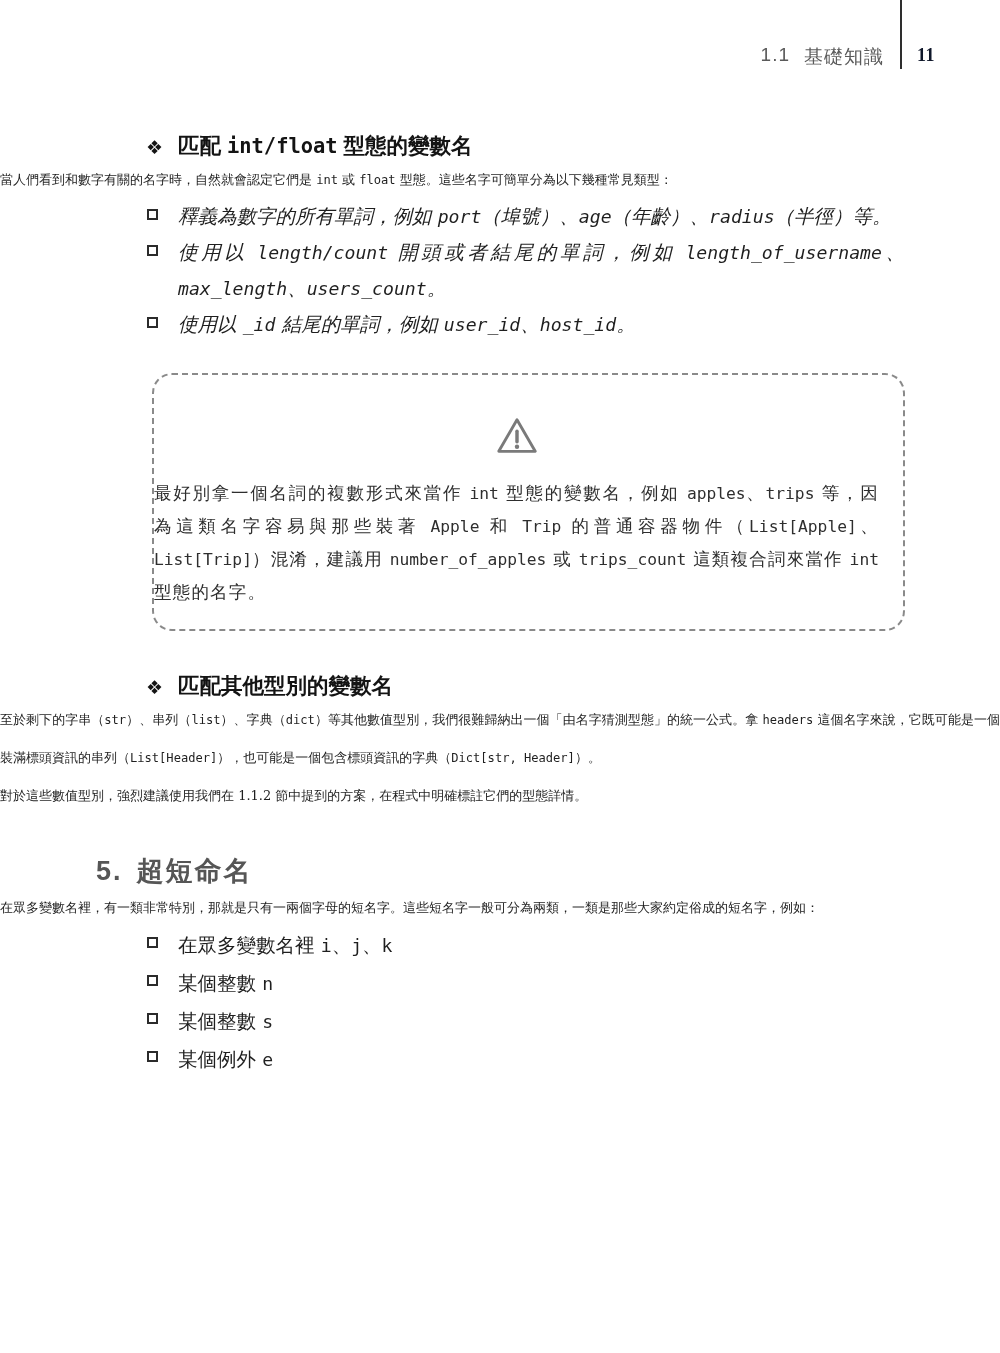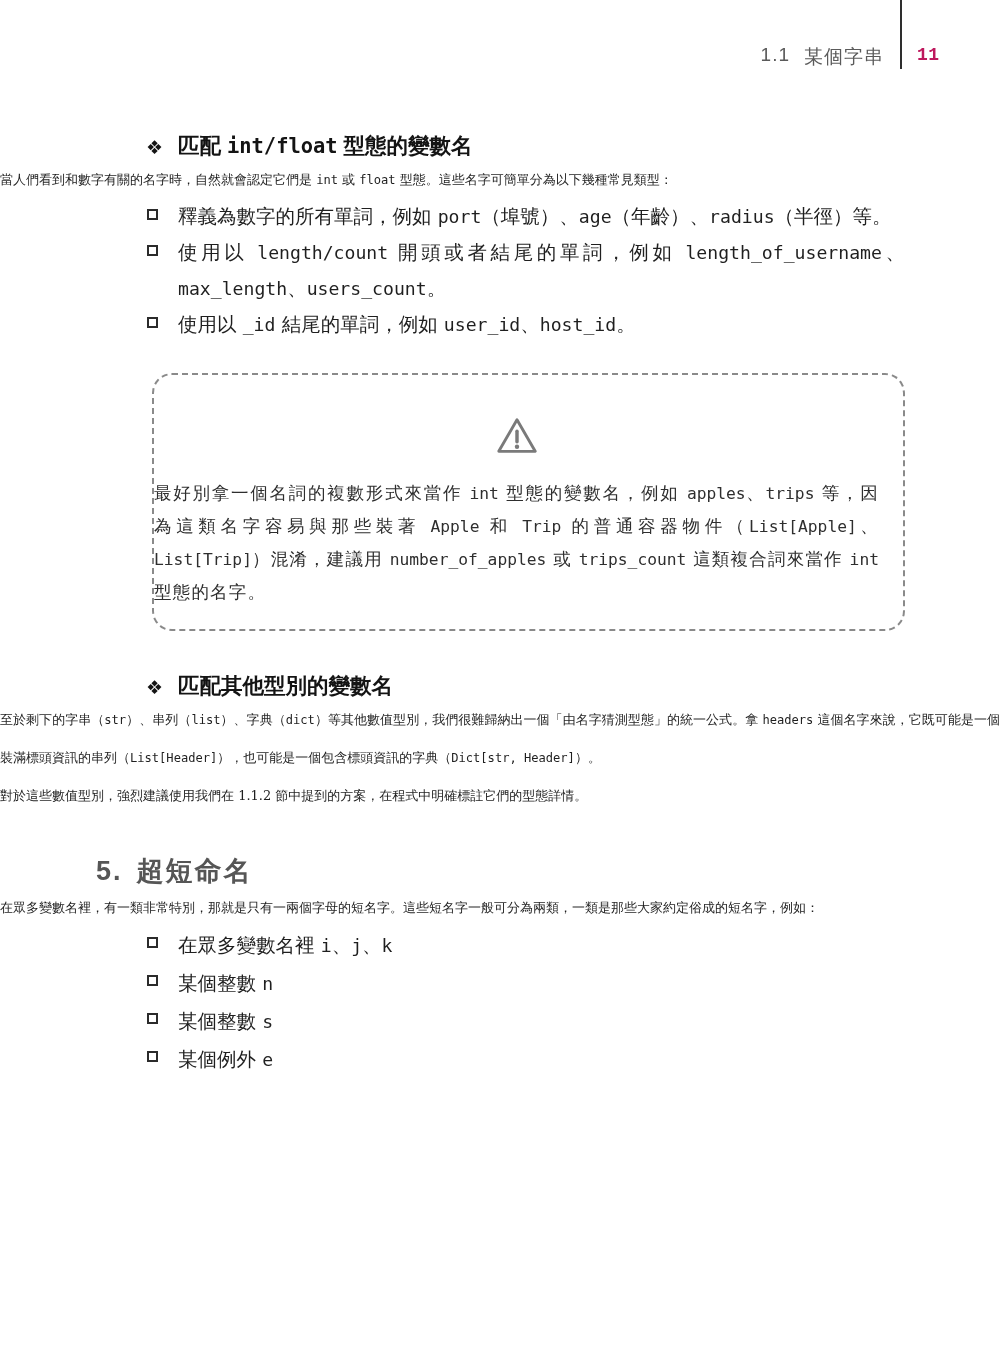--- a/index.html
+++ b/index.html
@@ -23,22 +23,22 @@
     font-family:"Liberation Sans","DejaVu Sans",sans-serif;
     font-size:19px;color:#5a5a5a;letter-spacing:1px;
     display:flex;gap:14px;text-align:right;
   }
   .rh-rule{
     position:absolute;top:0;left:900px;width:2px;height:69px;
     background:#2e2e2e;
   }
   .rh-pagenum{
     position:absolute;top:45px;left:917px;
-    font-family:Liberation Mono, monospace;
-    font-weight:bold;font-size:18px;color:#be185d;letter-spacing:.5px;
+    font-family:Liberation Serif, serif;
+    font-weight:bold;font-size:18px;color:#0f172a;letter-spacing:.5px;
   }
   
   .content{position:absolute;top:0;left:0;width:1000px;padding:0;}
   .block{margin-left:130px;margin-right:95px;}
   p.body-p{
     font-size:13px;line-height:38px;margin:0;
     text-align:justify;text-justify:inter-character;
   }
   
   .feature-h{
@@ -84,38 +84,38 @@
   
   .num-section{
     margin:0 95px 0 96px;
     font-family:"Liberation Sans","DejaVu Sans",sans-serif;
     font-size:27px;color:#565656;letter-spacing:2px;
     display:flex;gap:14px;align-items:baseline;
   }
   
   .mt-h1{margin-top:131px;}
   .mt-p1{margin-top:23px;}
-  .mt-list1{margin-top:20px;}
+  .mt-list1{margin-top:20px;font-style:italic;}
   .li-gap{margin-top:6px;}
   .mt-warn{margin-top:30px;}
   .mt-h2{margin-top:40px;}
   .mt-p2{margin-top:22px;}
   .mt-p3{margin-top:26px;}
   .mt-sec5{margin-top:38px;}
   .mt-p4{margin-top:26px;}
   .mt-list2{margin-top:16px;}
   ul.short-list li{line-height:38px;}
 </style>
 </head>
 <body>
 
 <div class="running-header">
   <div class="rh-title">
     <span>1.1</span>
-    <span>某個字串</span>
+    <span>基礎知識</span>
   </div>
   <div class="rh-rule"></div>
   <div class="rh-pagenum">11</div>
 </div>
 
 <div class="content">
 
   <h3 class="feature-h mt-h1">
     <span class="marker">❖</span>
     <span><span>匹配 </span><span class="code">int/float</span><span> 型態的變數名</span></span>

